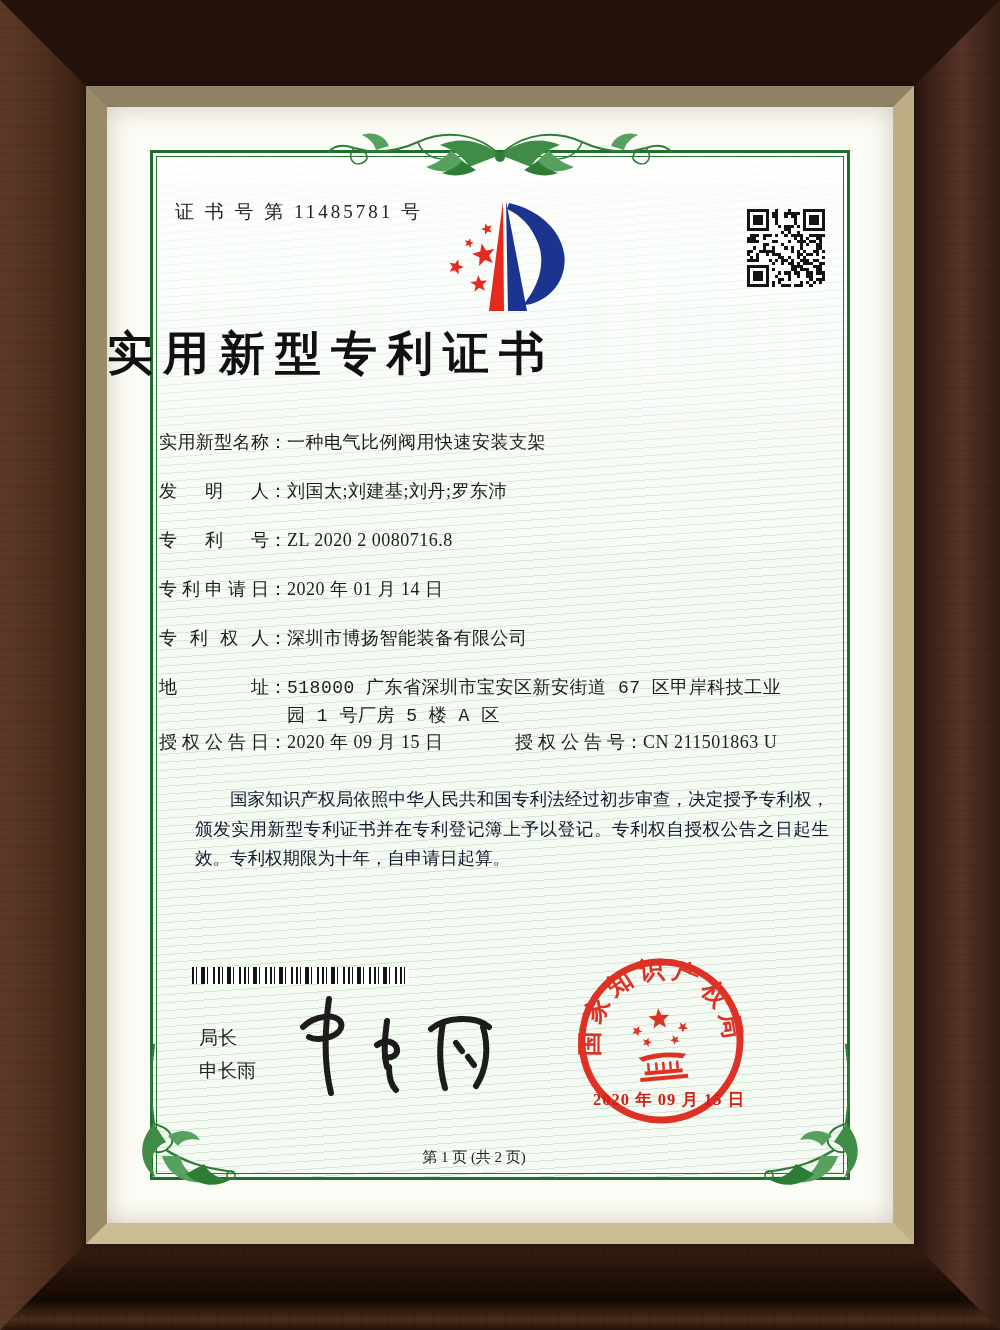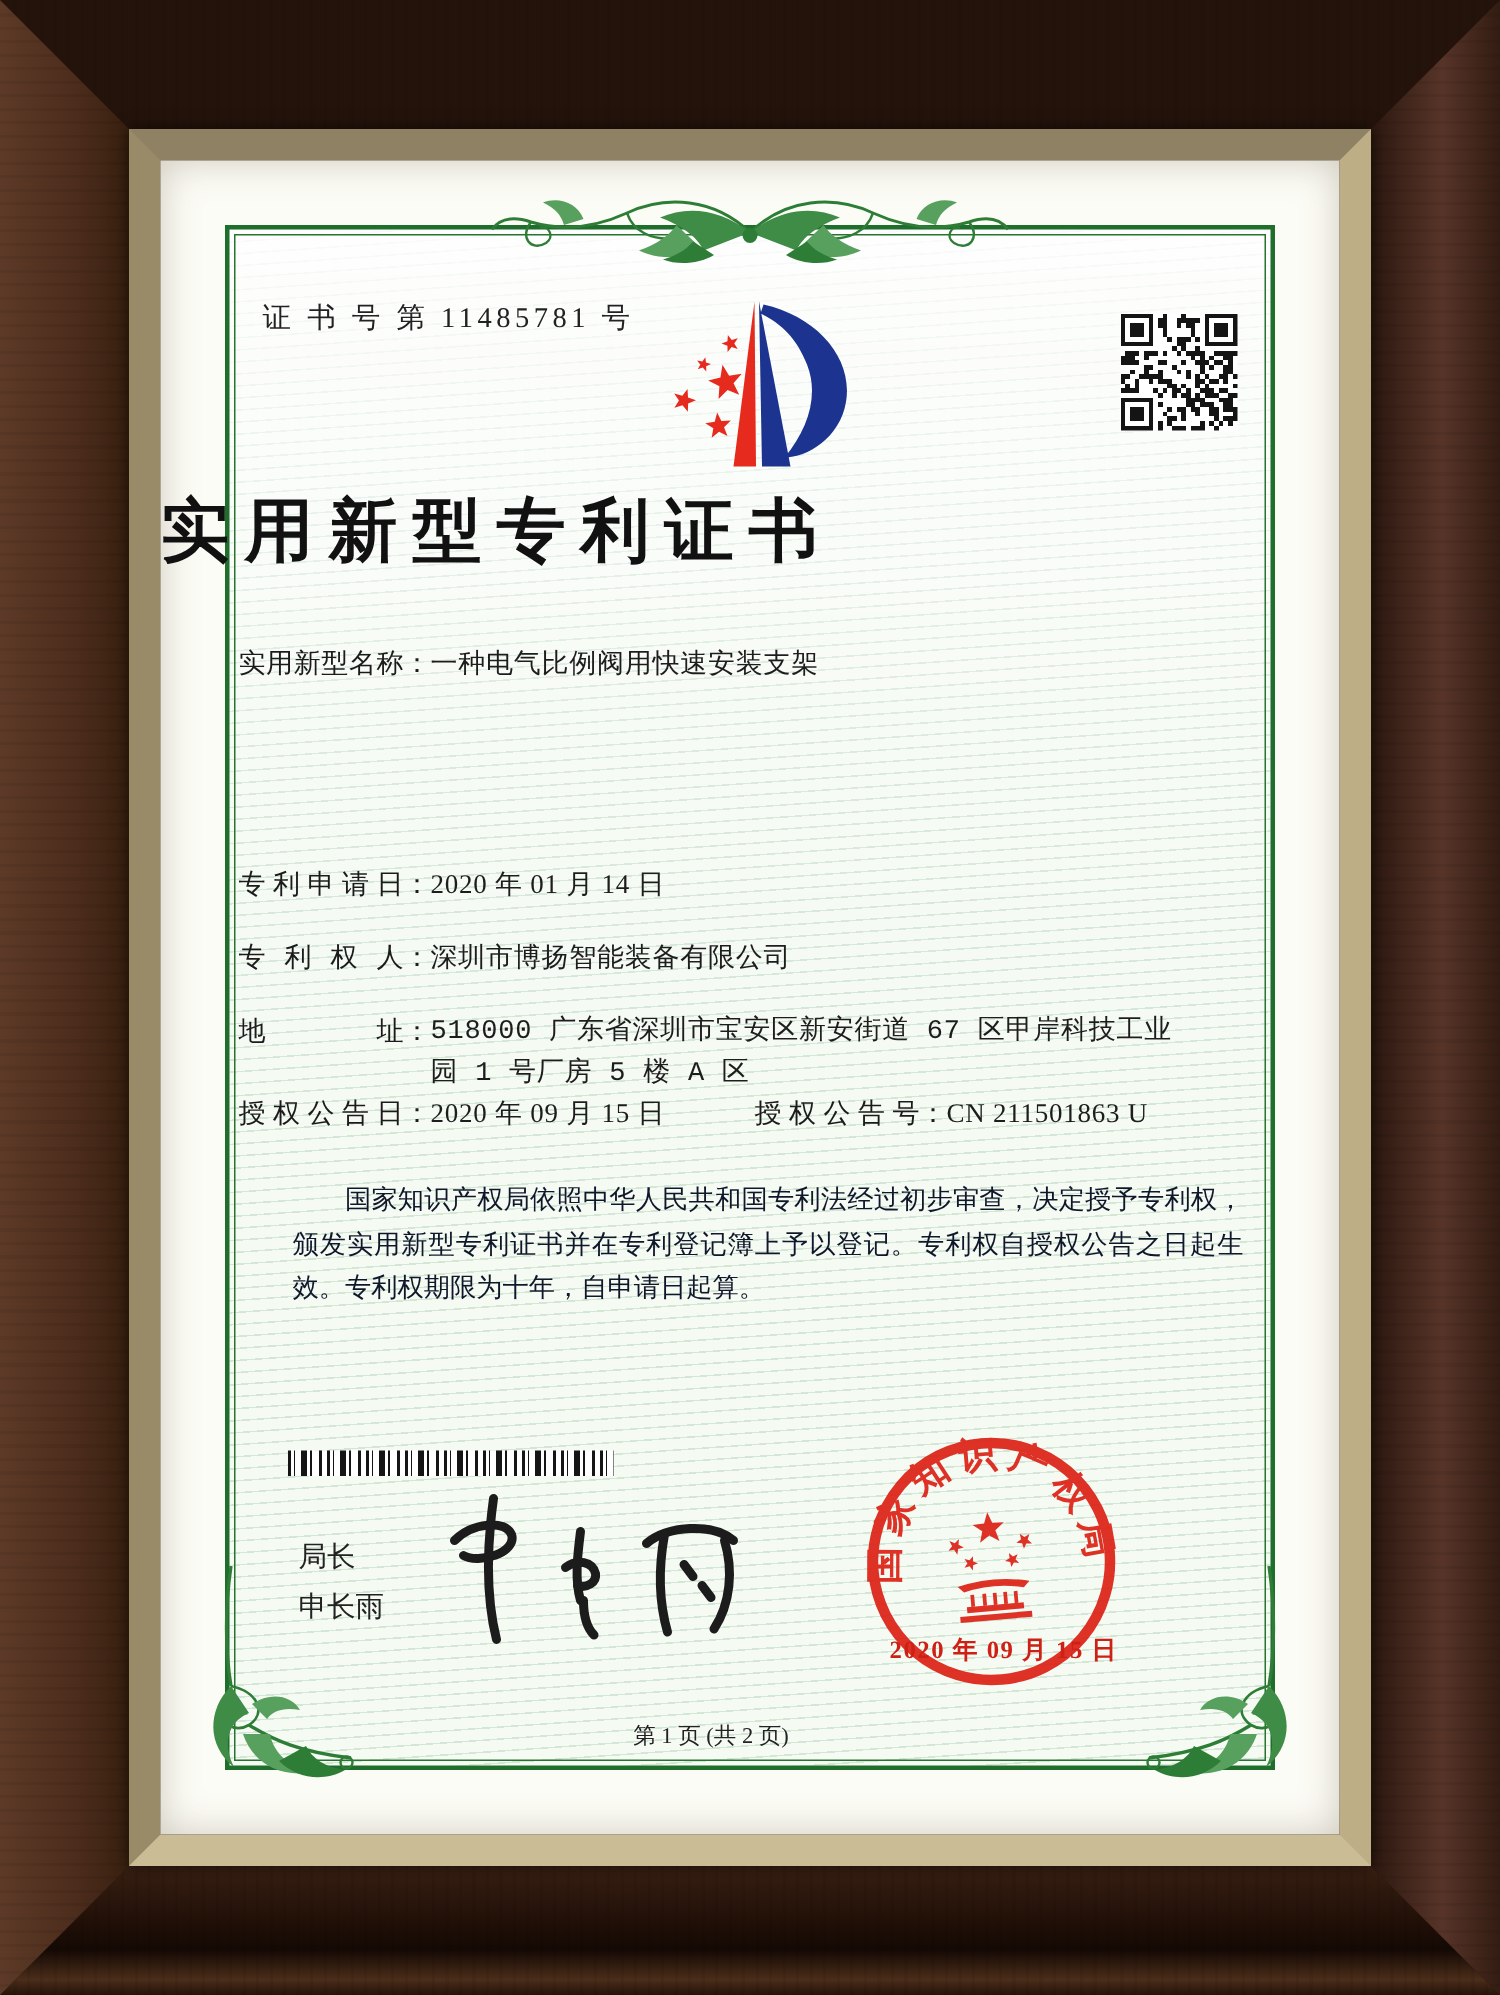--- a/index.html
+++ b/index.html
@@ -352,33 +352,39 @@
             <rect x="1" y="19" width="5" height="5" fill="#fff"></rect>
             <rect x="2" y="20" width="3" height="3" fill="#141414"></rect>
           </svg>
       </div>
 
       <div class="abs title">实用新型专利证书</div>
 
       <div class="abs frow" style="top:322px">
         <span class="f-label">实用新型名称</span><span class="f-colon">：</span><span class="f-value">一种电气比例阀用快速安装支架</span>
       </div>
+      <div class="abs frow" style="top:371px">
+        <span class="f-label">发明人</span><span class="f-colon">：</span><span class="f-value">刘国太;刘建基;刘丹;罗东沛</span>
+      </div>
+      <div class="abs frow" style="top:420px">
+        <span class="f-label">专利号</span><span class="f-colon">：</span><span class="f-value">ZL 2020 2 0080716.8</span>
+      </div>
       <div class="abs frow" style="top:469px">
         <span class="f-label">专利申请日</span><span class="f-colon">：</span><span class="f-value">2020 年 01 月 14 日</span>
       </div>
       <div class="abs frow" style="top:518px">
         <span class="f-label">专利权人</span><span class="f-colon">：</span><span class="f-value">深圳市博扬智能装备有限公司</span>
       </div>
       <div class="abs frow" style="top:567px">
         <span class="f-label">地址</span><span class="f-colon">：</span><span class="f-value f-wrap">518000 广东省深圳市宝安区新安街道 67 区甲岸科技工业园 1 号厂房 5 楼 A 区</span>
       </div>
       <div class="abs frow" style="top:622px">
         <span class="f-label">授权公告日</span><span class="f-colon">：</span><span class="f-value">2020 年 09 月 15 日</span>
         <span class="pair2">
-          <span class="f-label" style="margin-left:0">授权公告号</span><span class="f-colon">：</span><span class="f-value">CN 211501863 U</span>
+          <span class="f-label" style="margin-left:12px">授权公告号</span><span class="f-colon">：</span><span class="f-value">CN 211501863 U</span>
         </span>
       </div>
 
       <div class="abs body-text">
         <p>国家知识产权局依照中华人民共和国专利法经过初步审查，决定授予专利权，颁发实用新型专利证书并在专利登记簿上予以登记。专利权自授权公告之日起生效。专利权期限为十年，自申请日起算。</p>
       </div>
 
       <div class="abs barcode"></div>
 
       <div class="abs issuer-title">局长</div>

